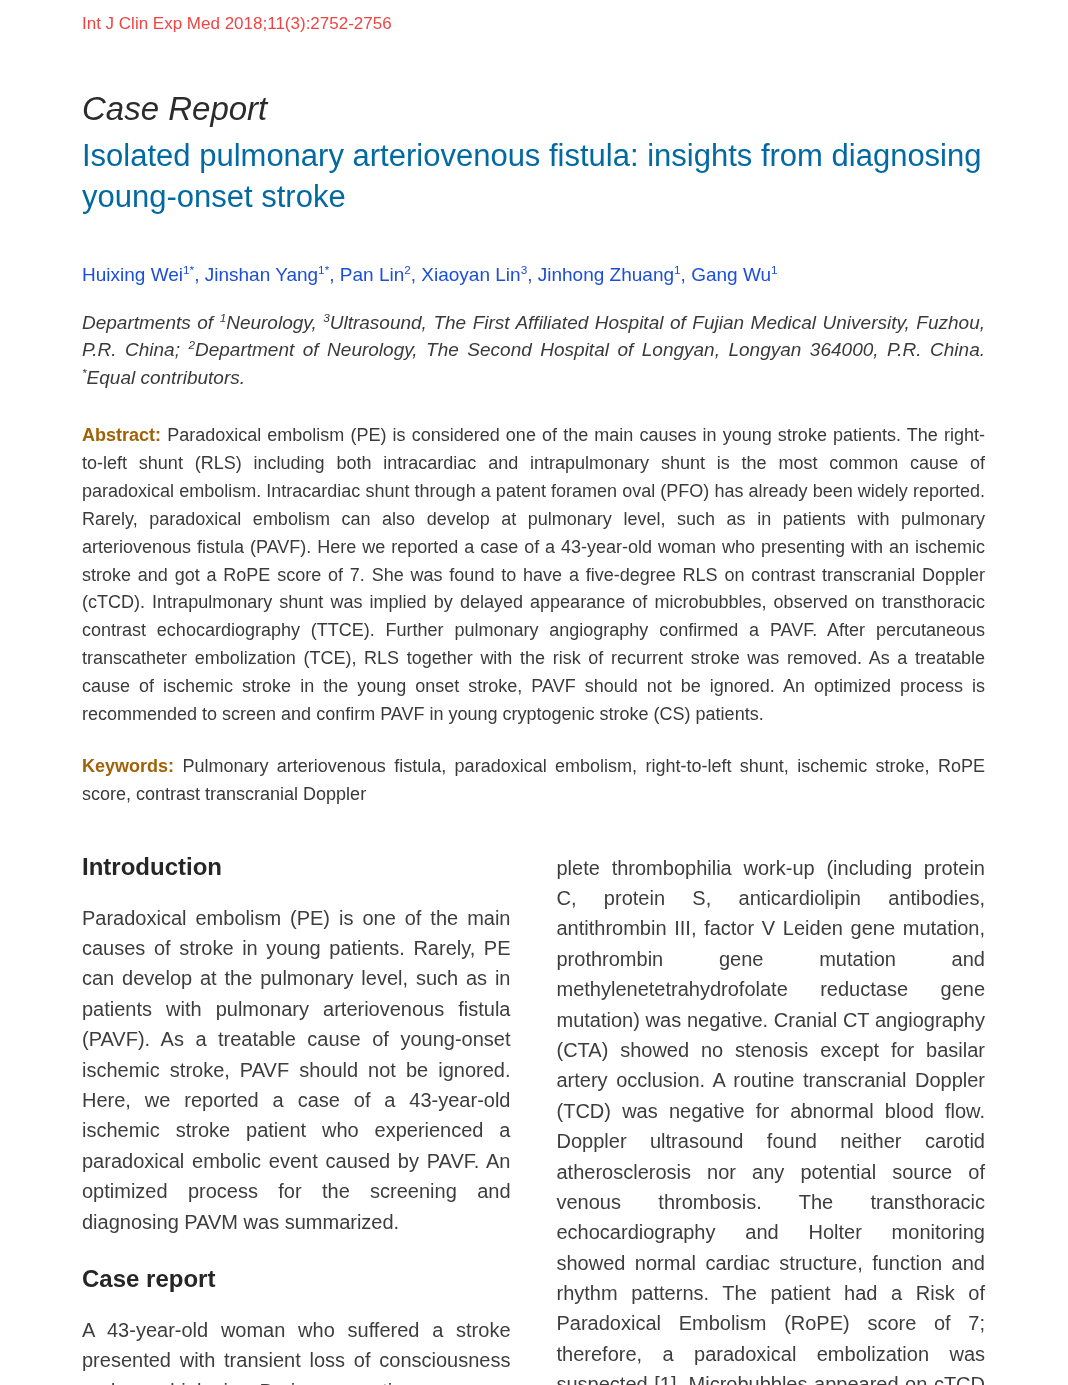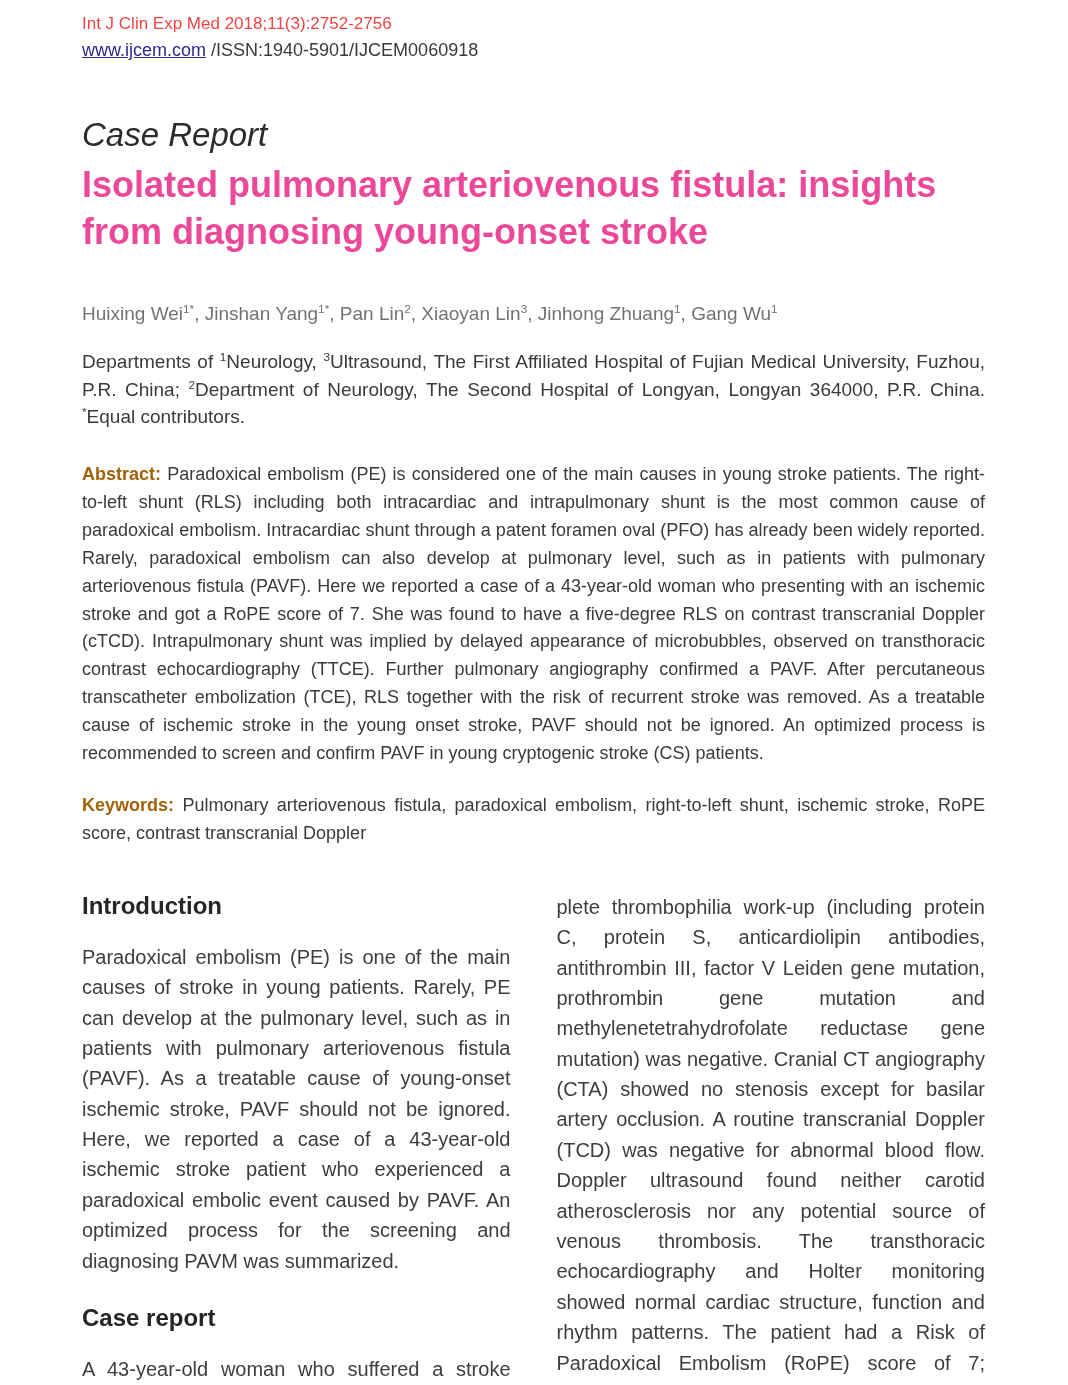--- a/index.html
+++ b/index.html
@@ -18,29 +18,29 @@
   .jlink  { color: #2a2a8f; text-decoration: underline; cursor: pointer; }
 
   
   .titleblock { margin-top: 52px; }
   .kicker {
     font-size: 33px; font-style: italic; color: #2b2b2b;
     line-height: 1.2;
   }
   h1.title {
     margin: 8px 0 0 0;
-    font-size: 36px; font-weight: bold; color: #ec4899;
+    font-size: 31px; font-weight: normal; color: #0369a1;
     line-height: 1.3; letter-spacing: 0px; max-width: 905px;
   }
 
   
-  .authors { margin: 46px 0 0 0; font-size: 19px; color: #737373; }
+  .authors { margin: 46px 0 0 0; font-size: 19px; color: #1d4ed8; }
   .authors sup, .affil sup { font-size: 62%; }
   .affil {
-    margin: 24px 0 0 0; font-size: 19px; 
+    margin: 24px 0 0 0; font-size: 19px; font-style: italic;
     color: #3a3a3a; line-height: 1.42; text-align: justify;
   }
   .dates { margin: 20px 0 0 0; font-size: 18px; color: #3a3a3a; }
 
   
   .abstract {
     margin: 30px 0 0 0; font-size: 18px; line-height: 1.55;
     text-align: justify; color: #3a3a3a;
   }
   .abstract b, .keywords b { color: #a16207; }
@@ -63,21 +63,20 @@
   }
   .col p + h2 { margin-top: 28px; }
 </style>
 </head>
 <body>
 
 <div class="page">
 
   <header>
     <div class="jline">Int J Clin Exp Med 2018;11(3):2752-2756</div>
-    <div class="jline2"><a class="jlink">www.ijcem.com</a><span> /ISSN:1940-5901/IJCEM0060918</span></div>
   </header>
 
   <section class="titleblock">
     <div class="kicker">Case Report</div>
     <h1 class="title">Isolated pulmonary arteriovenous fistula: insights from diagnosing young-onset stroke</h1>
   </section>
 
   <p class="authors">Huixing Wei<sup>1*</sup>, Jinshan Yang<sup>1*</sup>, Pan Lin<sup>2</sup>, Xiaoyan Lin<sup>3</sup>, Jinhong Zhuang<sup>1</sup>, Gang Wu<sup>1</sup></p>
 
   <p class="affil">Departments of <sup>1</sup>Neurology, <sup>3</sup>Ultrasound, The First Affiliated Hospital of Fujian Medical University, Fuzhou, P.R. China; <sup>2</sup>Department of Neurology, The Second Hospital of Longyan, Longyan 364000, P.R. China. <sup>*</sup>Equal contributors.</p>

